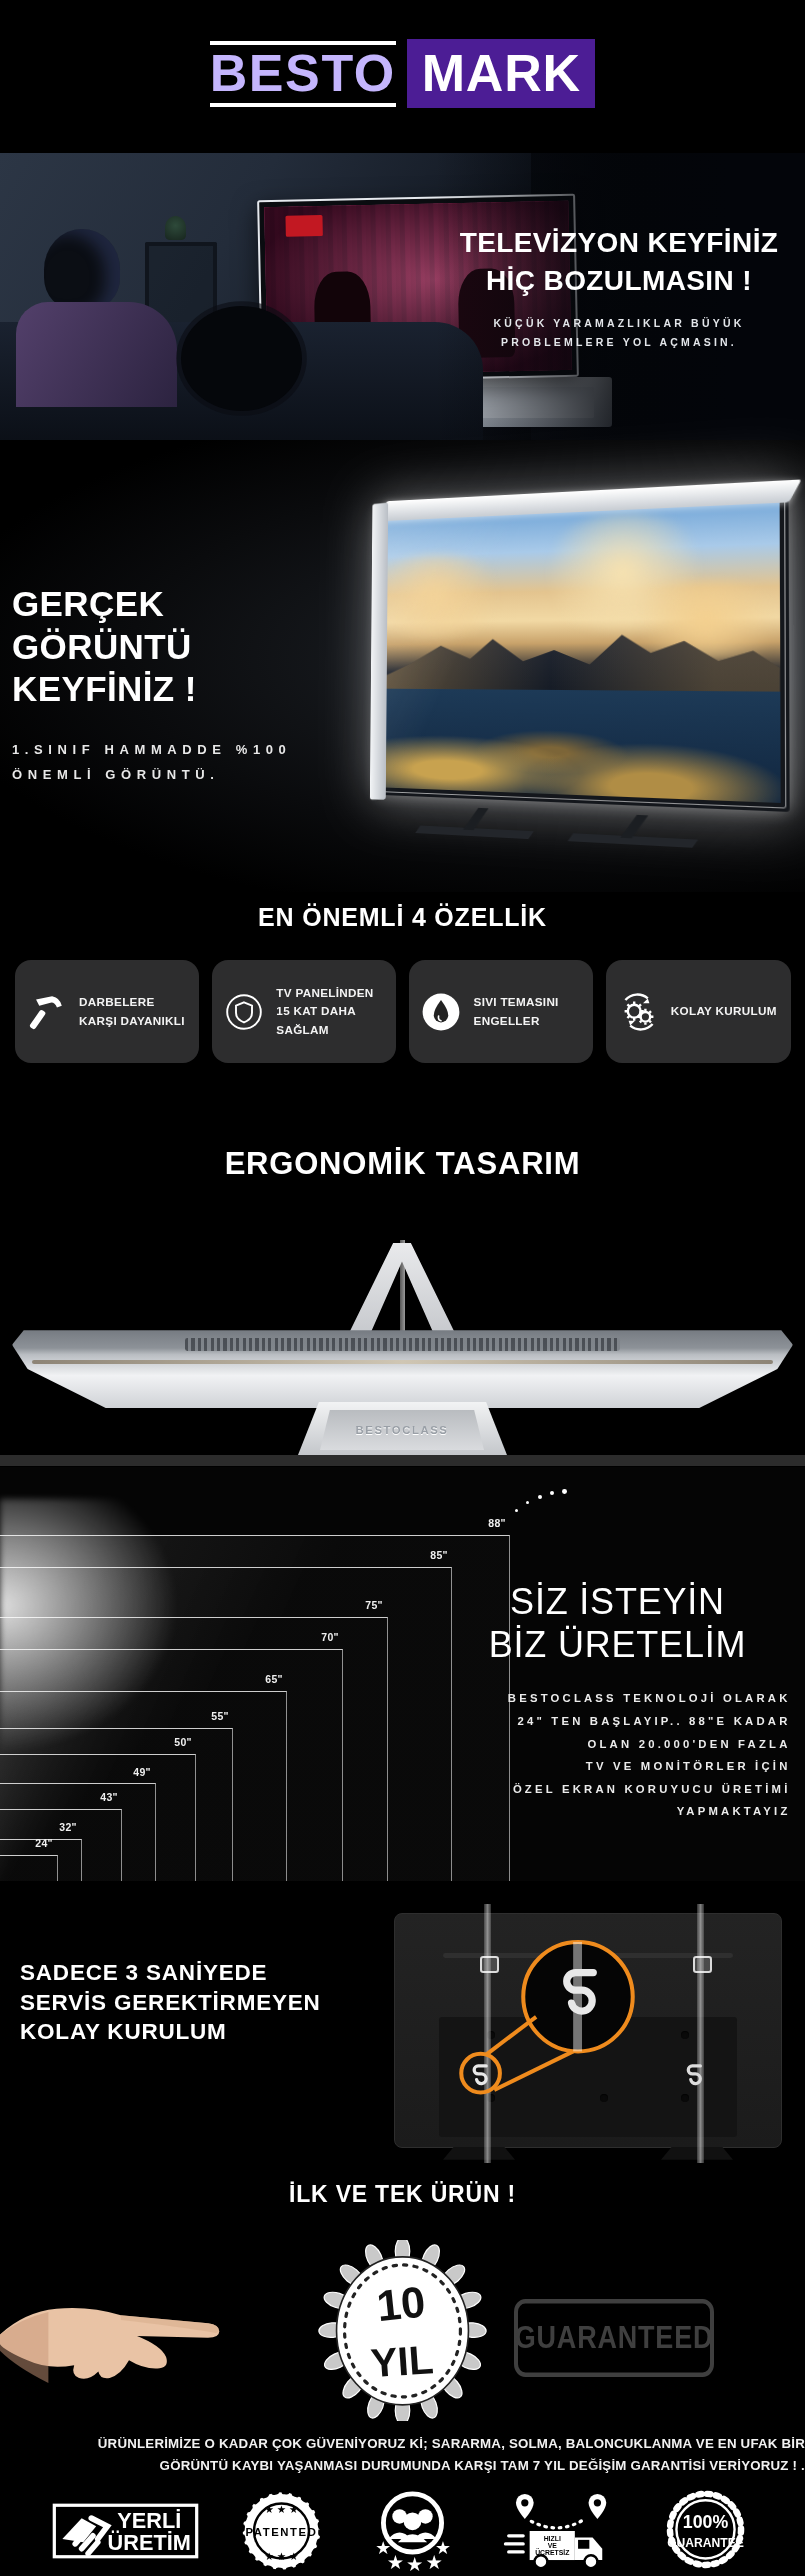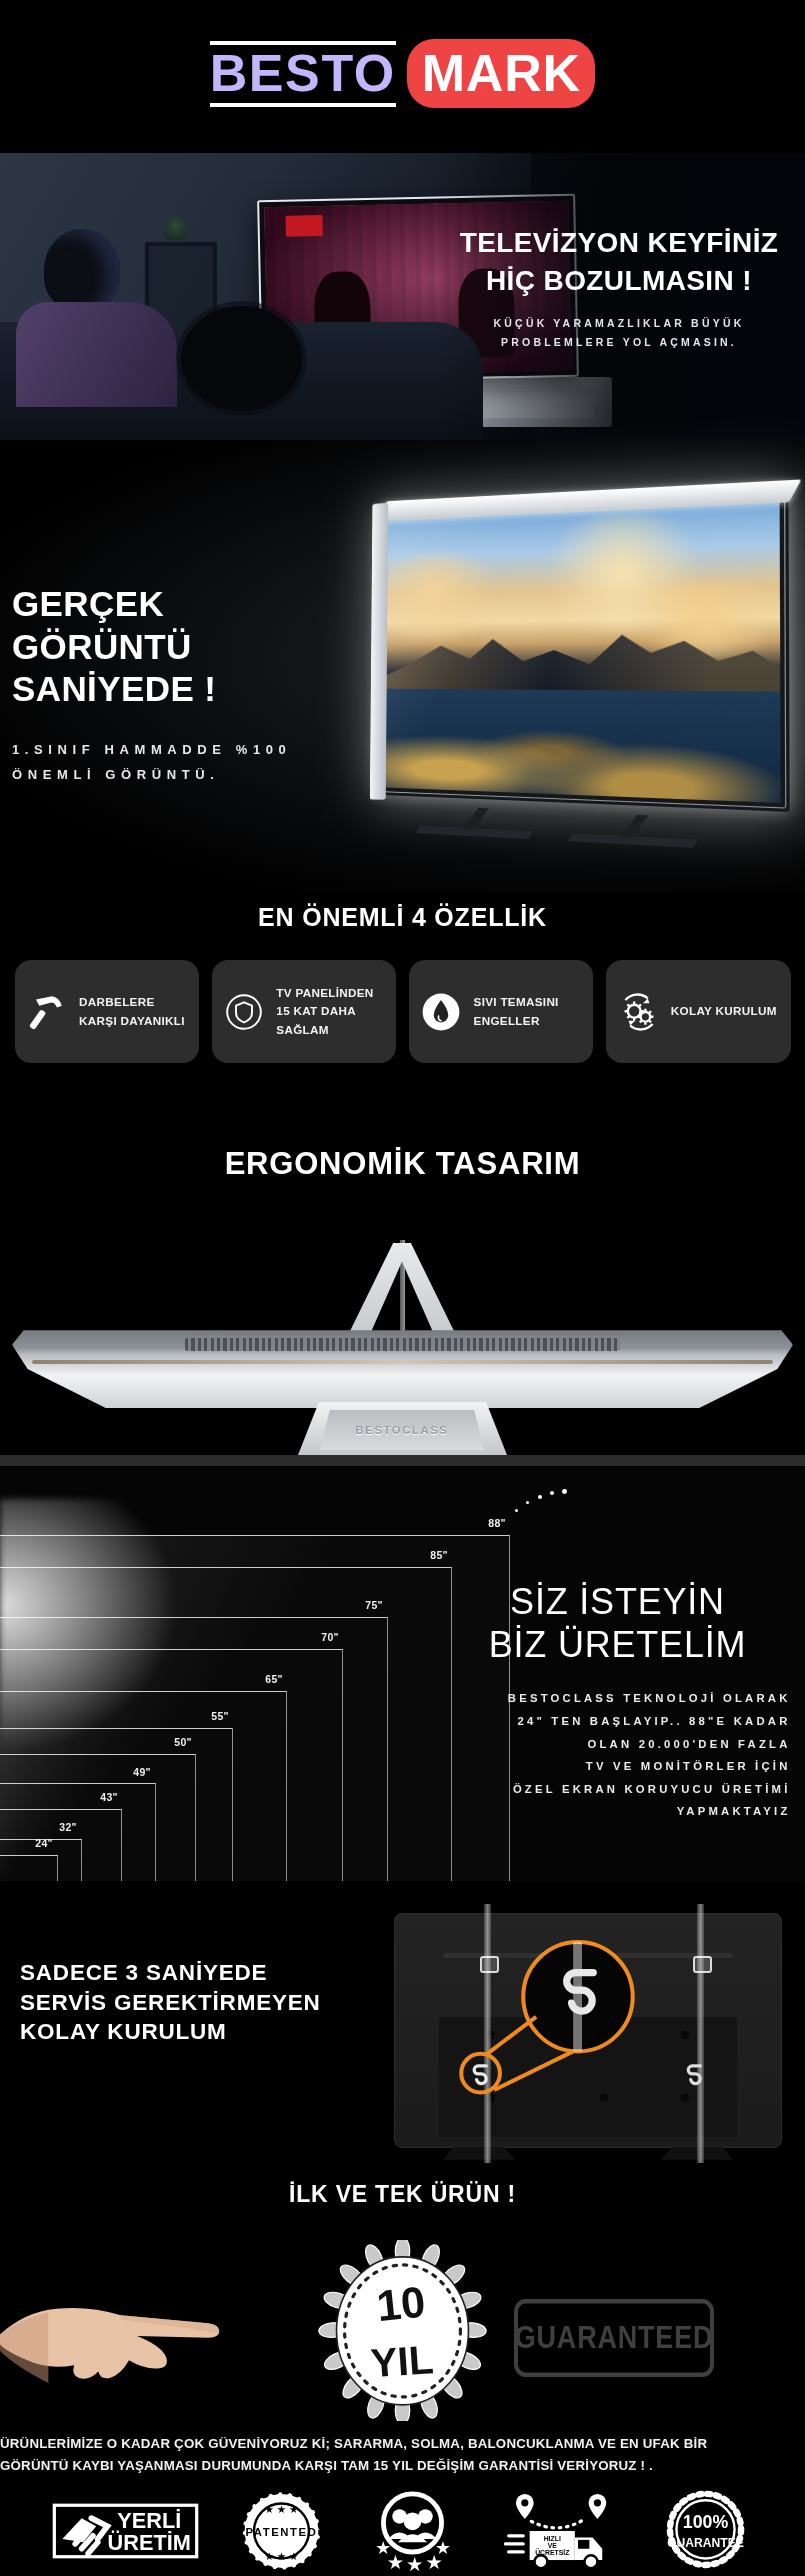--- a/index.html
+++ b/index.html
@@ -4,22 +4,22 @@
 <style>
   html,body{margin:0;padding:0;background:#111;}
   #page{position:relative;width:805px;height:2576px;background:#000;overflow:hidden;
         font-family:"Liberation Sans","DejaVu Sans",sans-serif;color:#fff;}
   .abs{position:absolute;}
   
   #logo{top:39px;left:0;width:805px;display:flex;justify-content:center;align-items:center;gap:11.3px;}
   .logo-left{display:flex;flex-direction:column;align-items:stretch;gap:5.6px;}
   .logo-rule{height:4px;background:#fff;}
   .logo-besto{font-size:52px;font-weight:800;letter-spacing:1.6px;line-height:.9;color:#c4b5fd;}
-  .logo-mark{background:#ef4444;color:#fff;font-size:52px;font-weight:800;letter-spacing:0.8px;
-             padding:11.3px 14.5px;line-height:.9;border-radius:27px;}
+  .logo-mark{background:#4c1d95;color:#fff;font-size:52px;font-weight:800;letter-spacing:0.8px;
+             padding:11.3px 14.5px;line-height:.9;}
   
   #hero{top:153px;left:0;width:805px;height:287px;background:linear-gradient(90deg,#151c26 0%,#0c1118 55%,#05070b 75%,#000 100%);overflow:hidden;}
   #hero-room{position:absolute;left:0;top:0;width:531px;height:287px;
      background:linear-gradient(120deg,#2c3645 0%,#232c3a 40%,#141a24 75%,#05070b 100%);}
   .hero-shelf{position:absolute;left:145px;top:89px;width:64px;height:105px;border:4.8px solid #10151d;border-radius:1.6px;background:rgba(10,14,20,.35);}
   .hero-plant{position:absolute;left:165px;top:63px;width:21px;height:24px;background:radial-gradient(circle at 50% 40%,#2e4a3a,#17251e);border-radius:50% 50% 20% 20%;}
   .hero-console{position:absolute;left:242px;top:224px;width:370px;height:50px;background:linear-gradient(#cdd2d8,#9aa2ad);border-radius:3.2px;}
   .hero-console:before{content:"";position:absolute;left:14.5px;top:11.3px;width:161px;height:16px;background:#39414d;border-radius:1.6px;}
   .hero-console:after{content:"";position:absolute;right:17.7px;top:9.7px;width:121px;height:31px;background:#b9bfc7;border-radius:1.6px;box-shadow:-129px 17.7px 0 -8px #b9bfc7;}
   .hero-tv{position:absolute;left:259px;top:44px;width:314px;height:179px;background:#0a0c10;
@@ -115,21 +115,21 @@
   .leg{position:absolute;bottom:-13px;width:72px;height:13px;background:#111;clip-path:polygon(15% 0,85% 0,100% 100%,0 100%);}
   .strap{position:absolute;top:-9.7px;bottom:-16px;width:7.2px;background:linear-gradient(90deg,rgba(255,255,255,.18),rgba(255,255,255,.5),rgba(255,255,255,.18));z-index:8;}
   .clipknot{position:absolute;width:14.5px;height:13px;border:2.4px solid rgba(255,255,255,.8);border-radius:3.2px;background:rgba(200,200,200,.25);z-index:9;}
   #mag-svg{position:absolute;left:0;top:0;width:805px;height:253px;z-index:20;pointer-events:none;}
   
   #guar-title{top:2146px;left:0;width:805px;text-align:center;font-size:23px;font-weight:800;line-height:1.4;letter-spacing:0.8px;}
   #hand{top:2270px;left:0;}
   #wreath{top:2240px;left:318px;}
   #stamp{top:2304px;left:514px;width:192px;height:60px;border:4px solid #3f3f3f;border-radius:11.3px;
      display:flex;align-items:center;justify-content:center;color:#3f3f3f;font-size:27px;font-weight:800;letter-spacing:0.8px;transform:scaleY(1.15);}
-  #disclaimer{top:2433px;left:0;width:805px;text-align:left;font-size:13.3px;font-weight:700;line-height:1.65;color:#f2f2f2;letter-spacing:0.2px;}
+  #disclaimer{top:2433px;left:0;width:805px;text-align:right;font-size:13.3px;font-weight:700;line-height:1.65;color:#f2f2f2;letter-spacing:0.2px;}
   
   #badges{top:2486px;left:0;width:805px;height:90px;display:flex;align-items:center;justify-content:space-around;padding:0 32px;box-sizing:border-box;}
   .badge{display:flex;align-items:center;justify-content:center;}
   text{font-family:"Liberation Sans","DejaVu Sans",sans-serif;}
 </style>
 </head>
 <body>
 
 <div id="page">
 
@@ -171,21 +171,21 @@
         <span>KÜÇÜK YARAMAZLIKLAR BÜYÜK</span><br>
         <span>PROBLEMLERE YOL AÇMASIN.</span>
       </div>
     </div>
   </div>
 
   <div class="abs" id="quality">
     <div id="quality-text">
       <div class="q-title">
         <span>GERÇEK GÖRÜNTÜ</span><br>
-        <span>SANİYEDE !</span>
+        <span>KEYFİNİZ !</span>
       </div>
       <div class="q-sub">
         <span>1.SINIF HAMMADDE %100</span><br>
         <span>ÖNEMLİ GÖRÜNTÜ.</span>
       </div>
     </div>
     <div id="tvwrap">
       <div id="tv3d">
         <div class="tv-body">
           <div class="tv-screen">
@@ -405,21 +405,21 @@
       <text x="105" y="168" text-anchor="middle" font-size="50" font-weight="bold" fill="#111" transform="rotate(-4 105 160)">YIL</text>
     </svg>
   </div>
 
   <div class="abs" id="stamp">
     <span>GUARANTEED</span>
   </div>
 
   <div class="abs" id="disclaimer">
     <span>ÜRÜNLERİMİZE O KADAR ÇOK GÜVENİYORUZ Kİ; SARARMA, SOLMA, BALONCUKLANMA VE EN UFAK BİR</span><br>
-    <span>GÖRÜNTÜ KAYBI YAŞANMASI DURUMUNDA KARŞI TAM  15 YIL DEĞİŞİM GARANTİSİ VERİYORUZ ! .</span>
+    <span>GÖRÜNTÜ KAYBI YAŞANMASI DURUMUNDA KARŞI TAM  7 YIL DEĞİŞİM GARANTİSİ VERİYORUZ ! .</span>
   </div>
 
   <div class="abs" id="badges">
     <div class="badge">
       <svg width="149" height="74" viewBox="0 0 185 92">
         <rect x="4" y="14" width="177" height="64" fill="none" stroke="#fff" stroke-width="4"></rect>
         <g>
           <path d="M14 56 L38 30 L56 40 L40 60 Z" fill="#fff"></path>
           <path d="M30 62 l14 -16 M38 68 l14 -16 M46 74 l12 -14" stroke="#fff" stroke-width="7" stroke-linecap="round"></path>
           <path d="M50 30 L70 40 L58 56" fill="none" stroke="#fff" stroke-width="7" stroke-linecap="round"></path>

